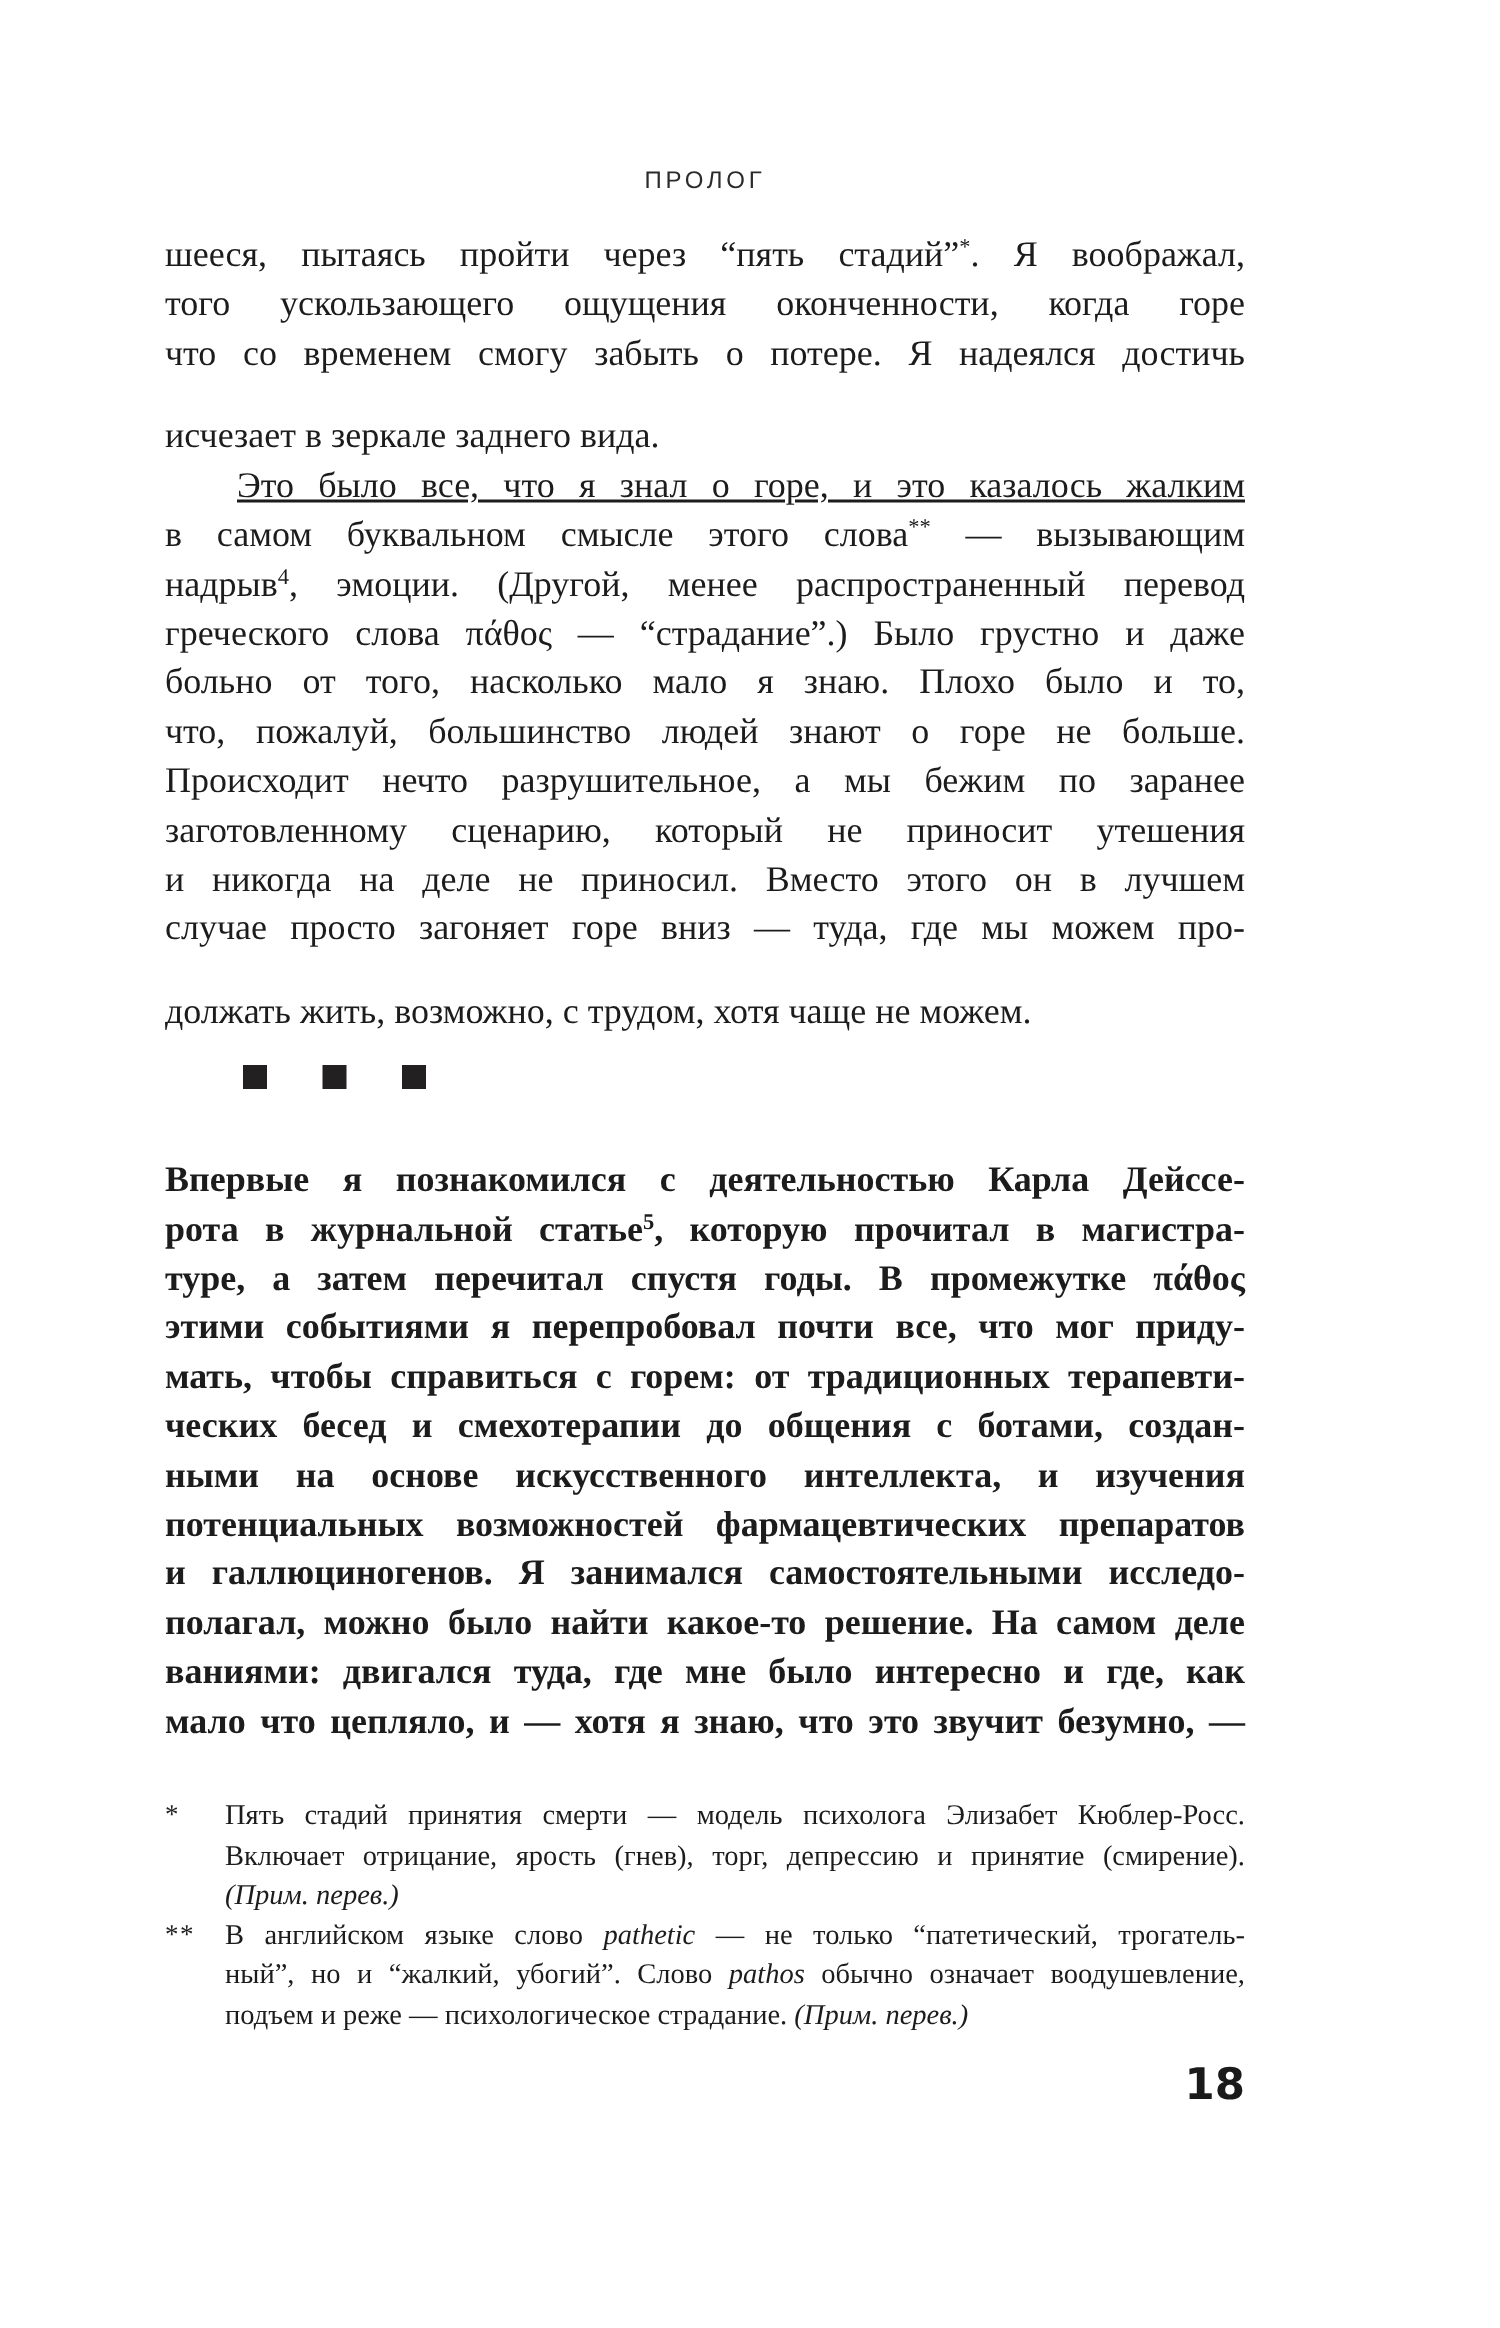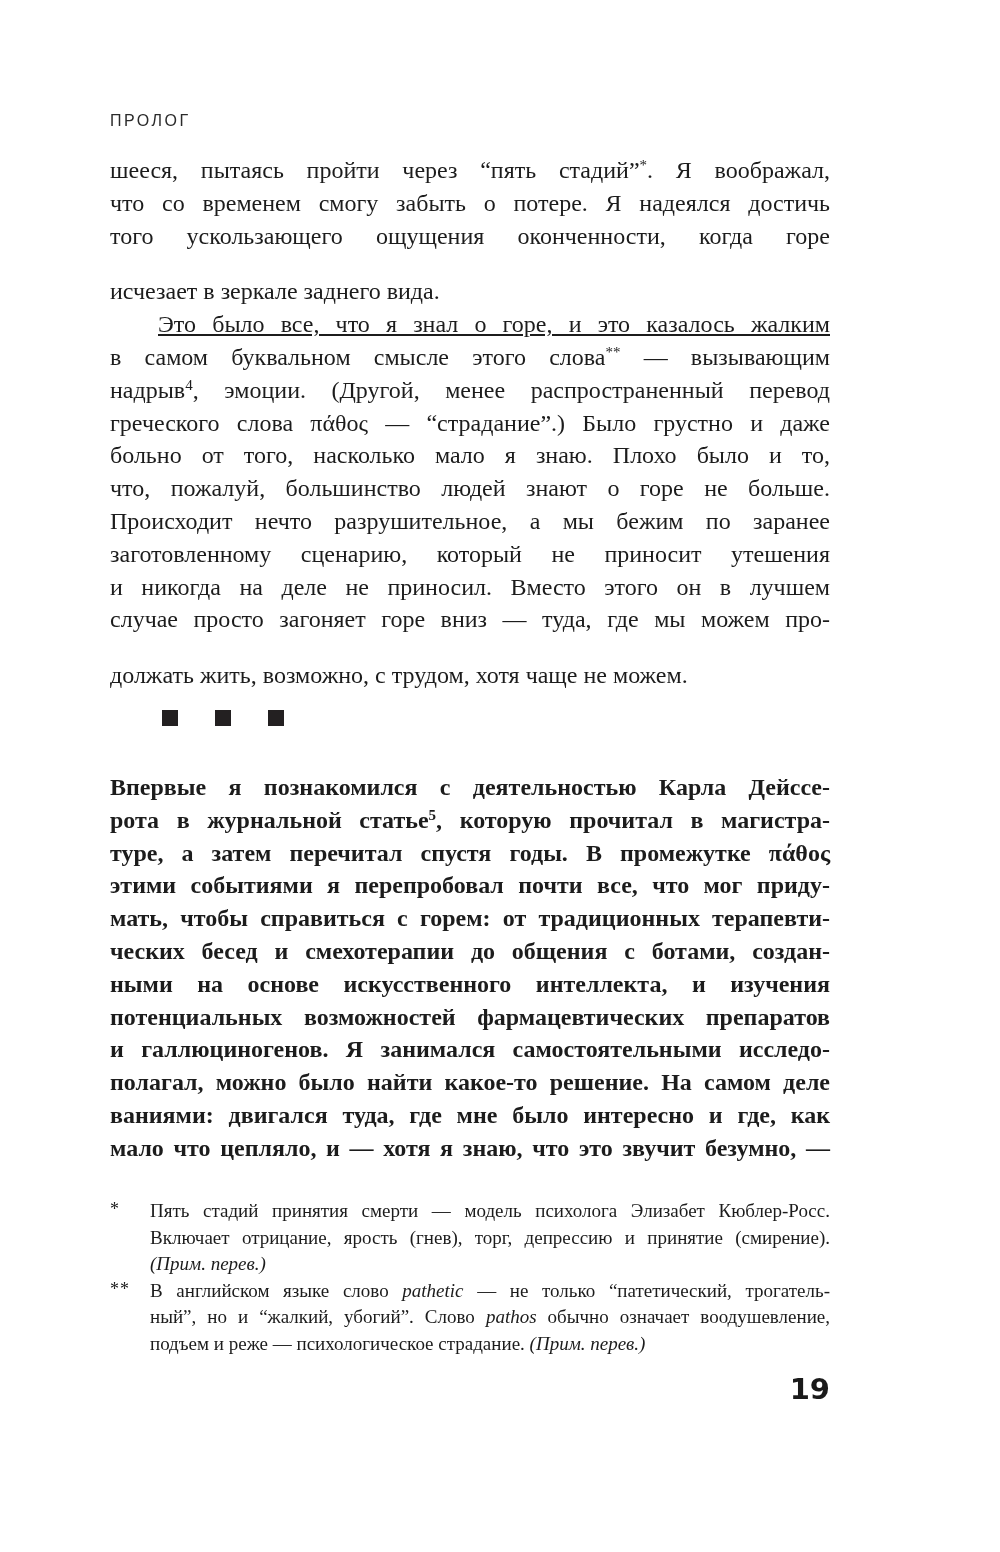--- a/index.html
+++ b/index.html
@@ -8,21 +8,21 @@
     width:1000px;
     height:1552px;
     background:#ffffff;
     font-family:"Liberation Serif","DejaVu Serif",serif;
     color:#1c1c1c;
     overflow:hidden;
   }
   .running-head{
     position:absolute;
     top:112px; left:110px; width:720px;
-    text-align:left;
+    text-align:center;
     font-family:"Liberation Sans","DejaVu Sans",sans-serif;
     font-size:16px;
     letter-spacing:2.5px;
     margin-right:-2.5px;
     color:#2b2b2b;
   }
   .body-block{
     position:absolute;
     left:110px; width:720px;
     font-size:24px;
@@ -84,22 +84,22 @@
   }
 </style>
 </head>
 <body>
 
 <div class="page">
   <div class="running-head">ПРОЛОГ</div>
 
   <div class="body-block section-1">
       <div class="line"><span>шееся, пытаясь пройти через “пять стадий”</span><span class="sup">*</span><span>. Я воображал,</span></div>
+      <div class="line"><span>того ускользающего ощущения оконченности, когда горе</span></div>
       <div class="line"><span>что со временем смогу забыть о потере. Я надеялся достичь</span></div>
-      <div class="line"><span>того ускользающего ощущения оконченности, когда горе</span></div>
       <div class="line last"><span>исчезает в зеркале заднего вида.</span></div>
       <div class="line indent"><span>Это было все, что я знал о горе, и это казалось жалким</span></div>
       <div class="line"><span>в самом буквальном смысле этого слова</span><span class="sup">**</span><span> — вызывающим</span></div>
       <div class="line"><span>надрыв</span><span class="sup">4</span><span>, эмоции. (Другой, менее распространенный перевод</span></div>
       <div class="line"><span>греческого слова πάθος — “страдание”.) Было грустно и даже</span></div>
       <div class="line"><span>больно от того, насколько мало я знаю. Плохо было и то,</span></div>
       <div class="line"><span>что, пожалуй, большинство людей знают о горе не больше.</span></div>
       <div class="line"><span>Происходит нечто разрушительное, а мы бежим по заранее</span></div>
       <div class="line"><span>заготовленному сценарию, который не приносит утешения</span></div>
       <div class="line"><span>и никогда на деле не приносил. Вместо этого он в лучшем</span></div>
@@ -136,14 +136,14 @@
         <div class="fn-line last"><span class="i">(Прим. перев.)</span></div>
       </div>
       <div class="footnote">
         <span class="fn-marker">**</span>
         <div class="fn-line"><span>В английском языке слово </span><span class="i">pathetic</span><span> — не только “патетический, трогатель-</span></div>
         <div class="fn-line"><span>ный”, но и “жалкий, убогий”. Слово </span><span class="i">pathos</span><span> обычно означает воодушевление,</span></div>
         <div class="fn-line last"><span>подъем и реже — психологическое страдание. </span><span class="i">(Прим. перев.)</span></div>
       </div>
     </div>
 
-  <div class="folio">19</div>
+  <div class="folio">18</div>
 </div>
 
 </body></html>

